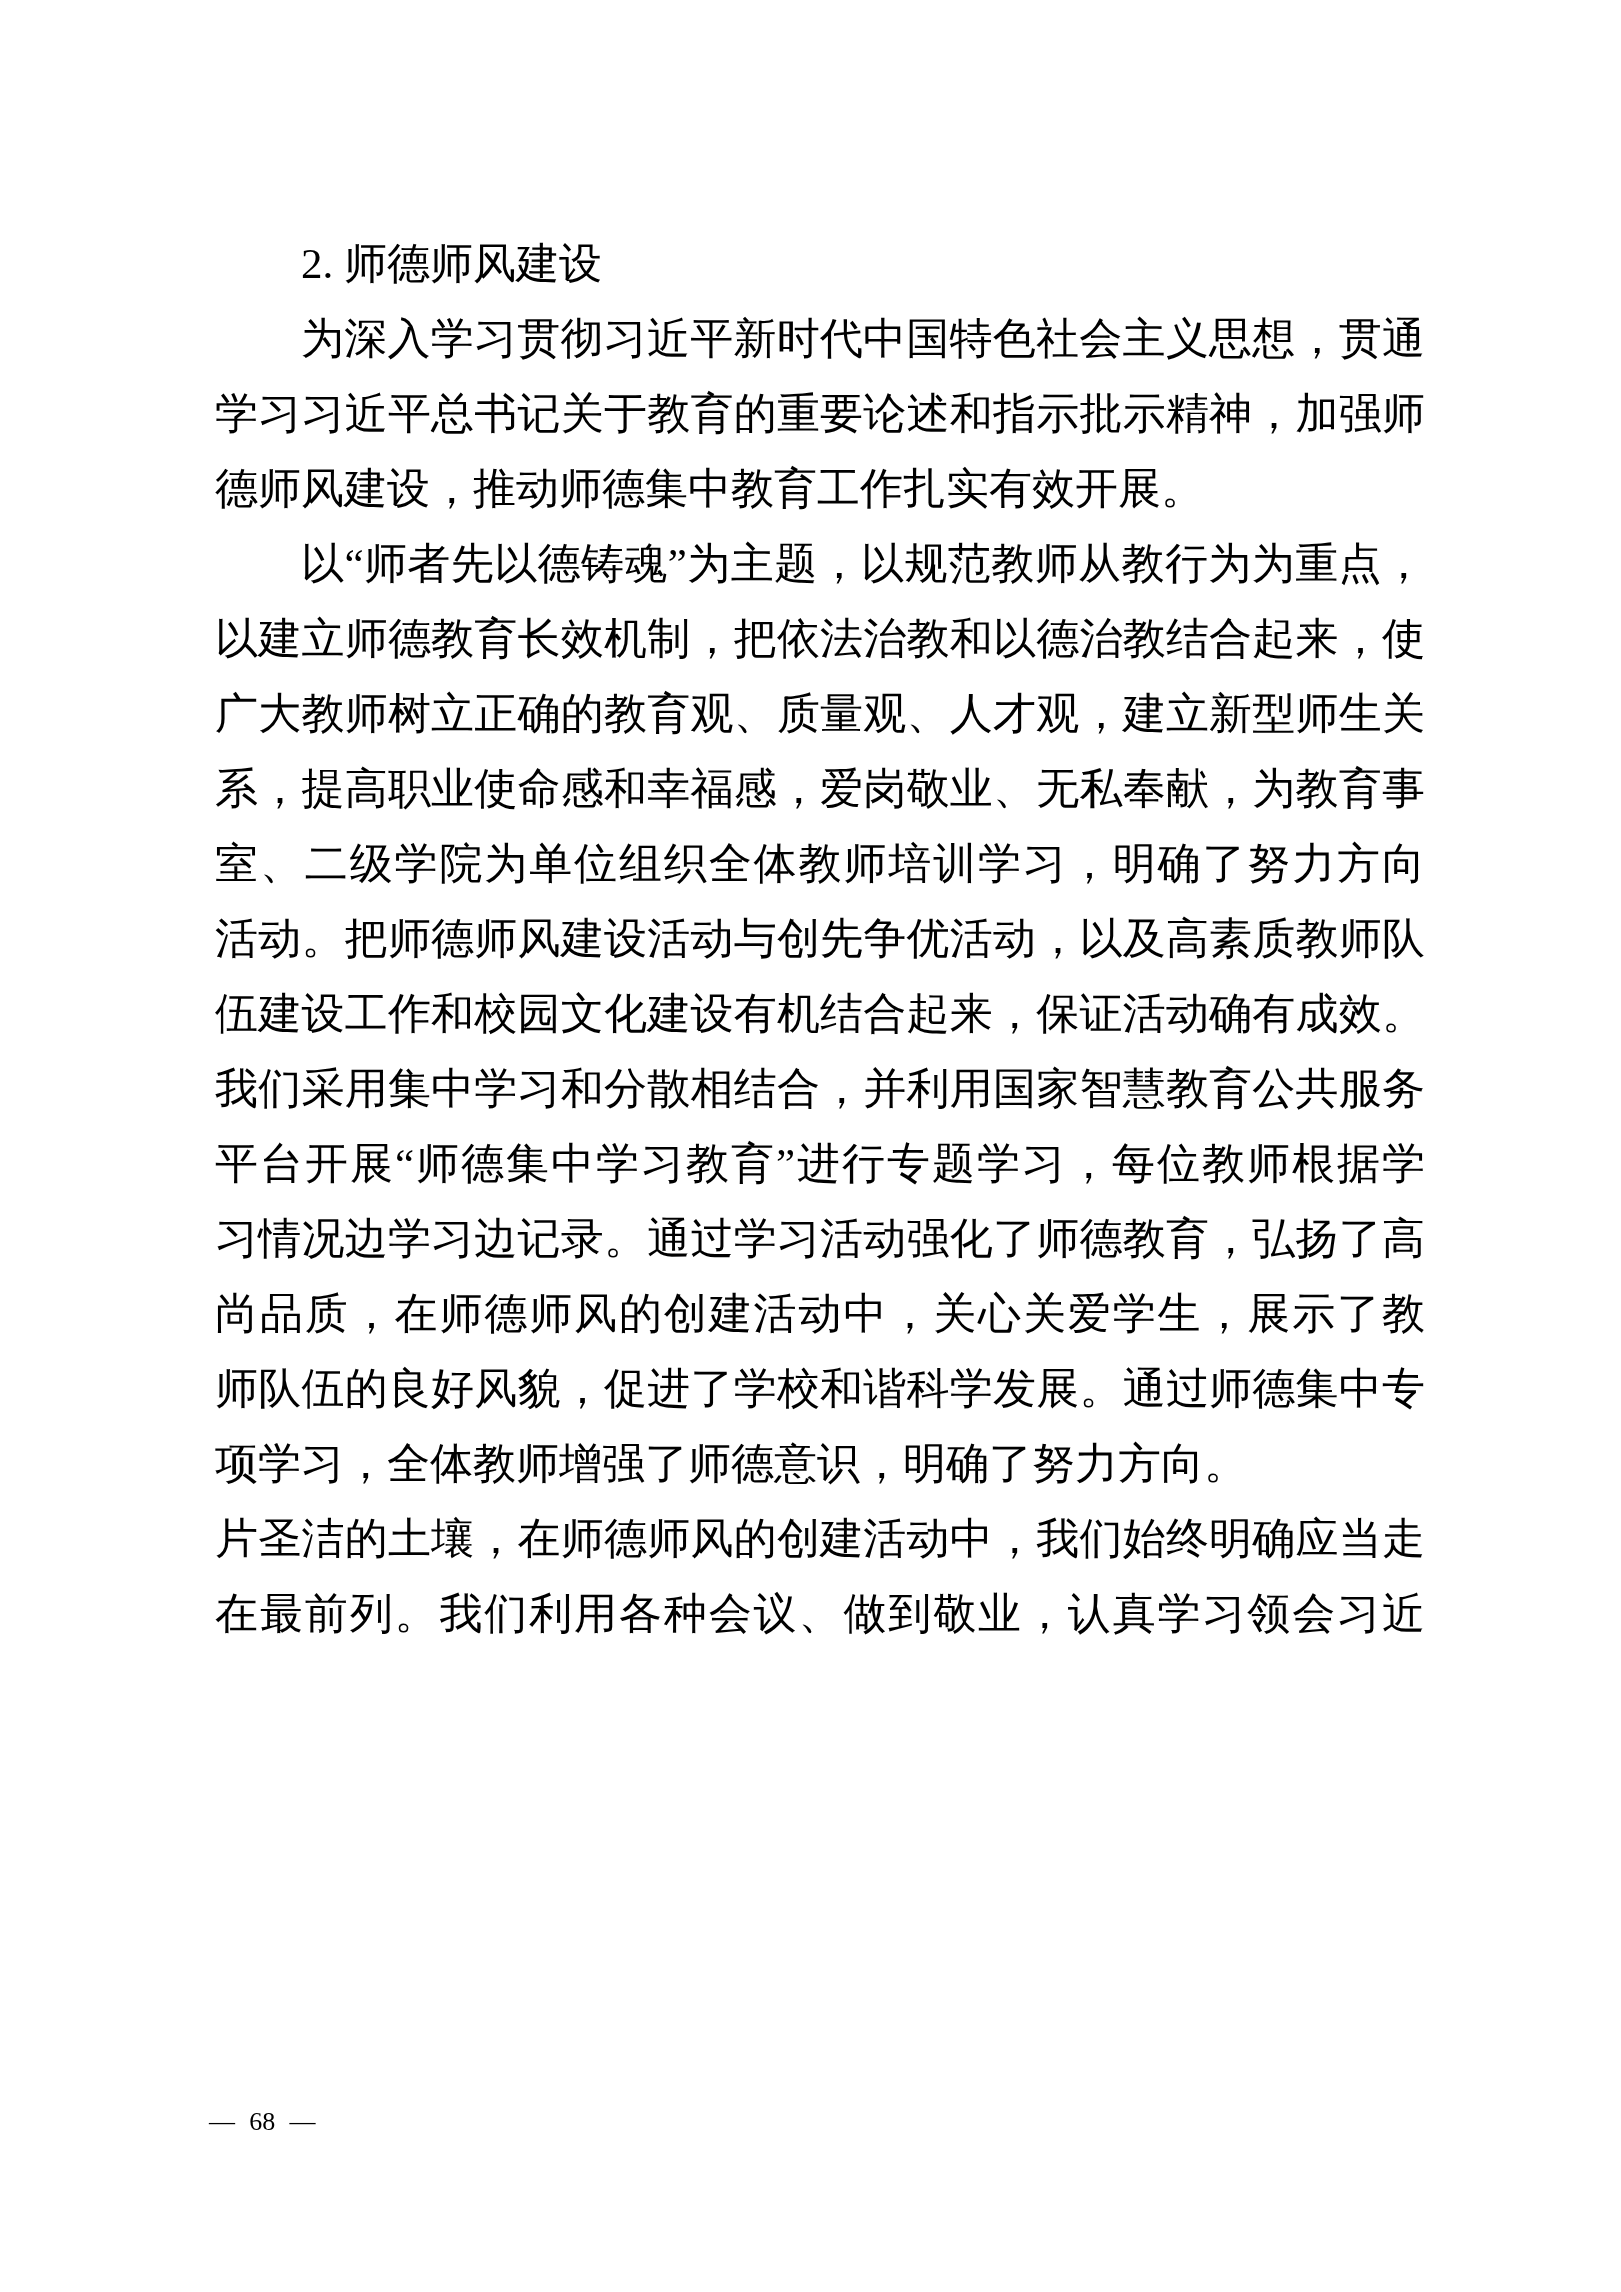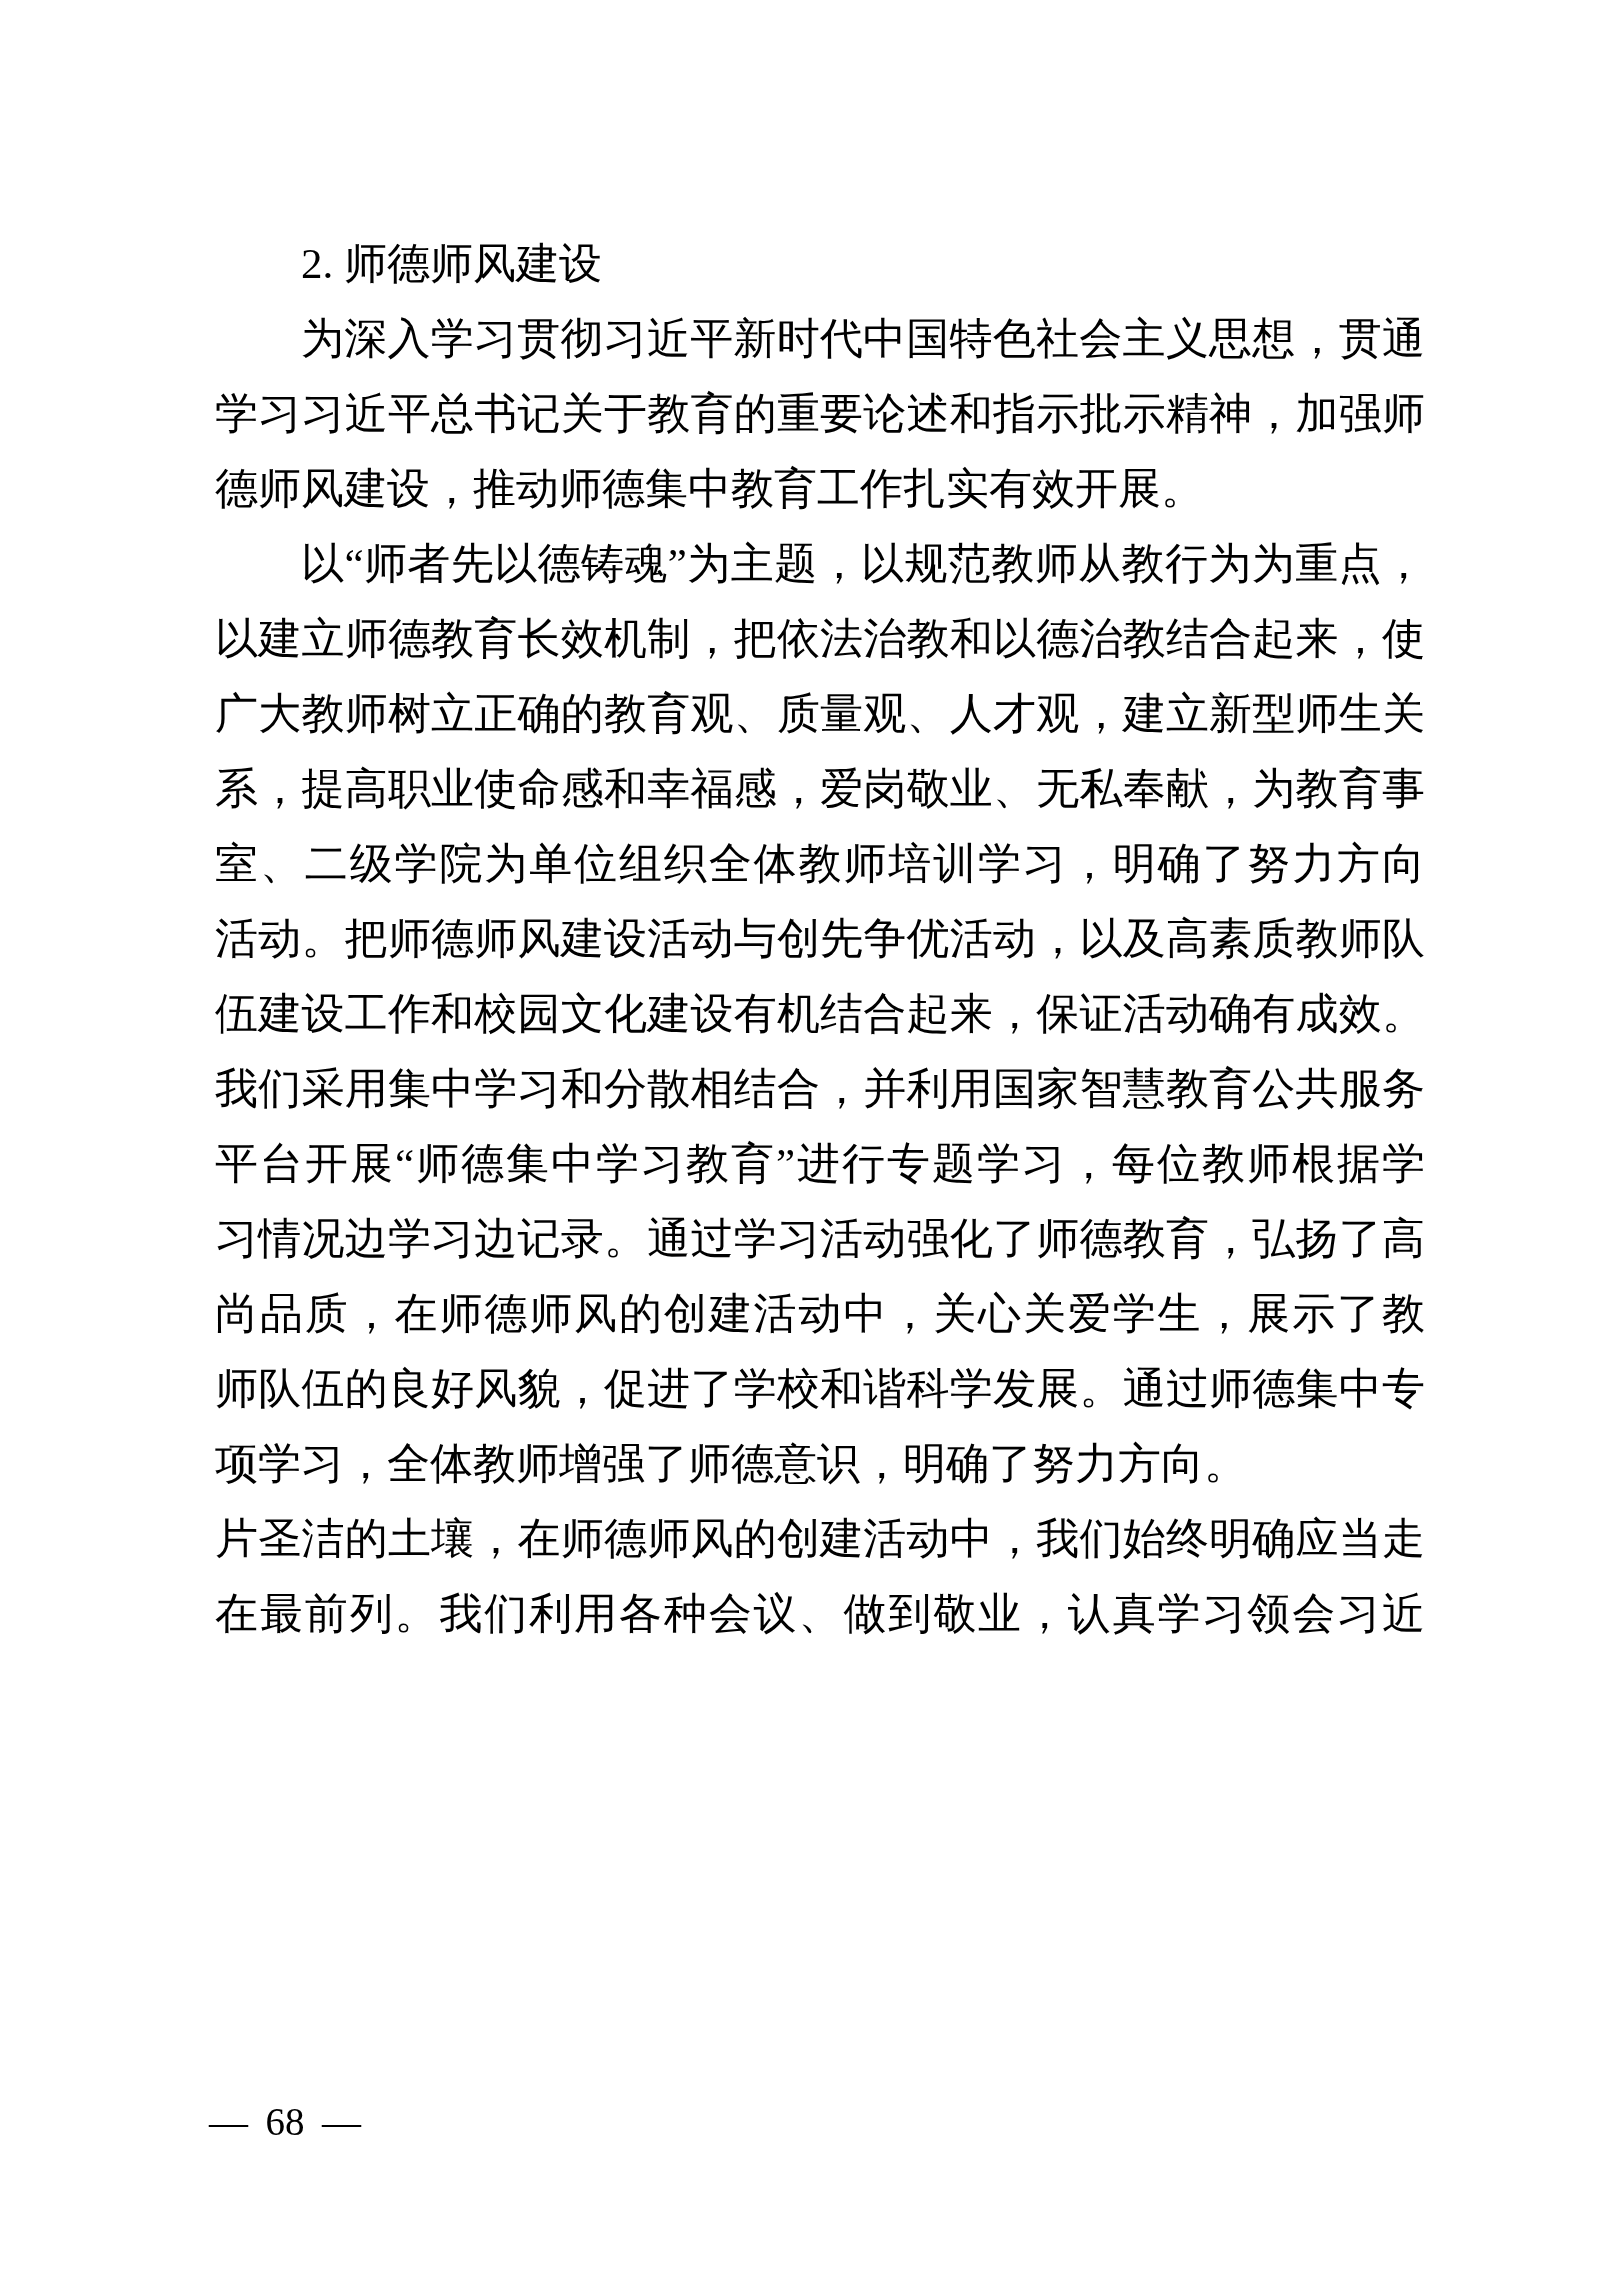--- a/index.html
+++ b/index.html
@@ -35,21 +35,21 @@
   .indent {
     text-indent: 86px;
   }
   .para-end {
     text-align-last: left;
   }
   .footer {
     position: absolute;
     left: 209px;
     top: 2099px;
-    font-size: 39px;
+    font-size: 26px;
     line-height: 45px;
     word-spacing: 7.8px;
     color: #000000;
   }
 </style>
 </head>
 <body>
 
 <div class="page">
   <div class="textblock">

